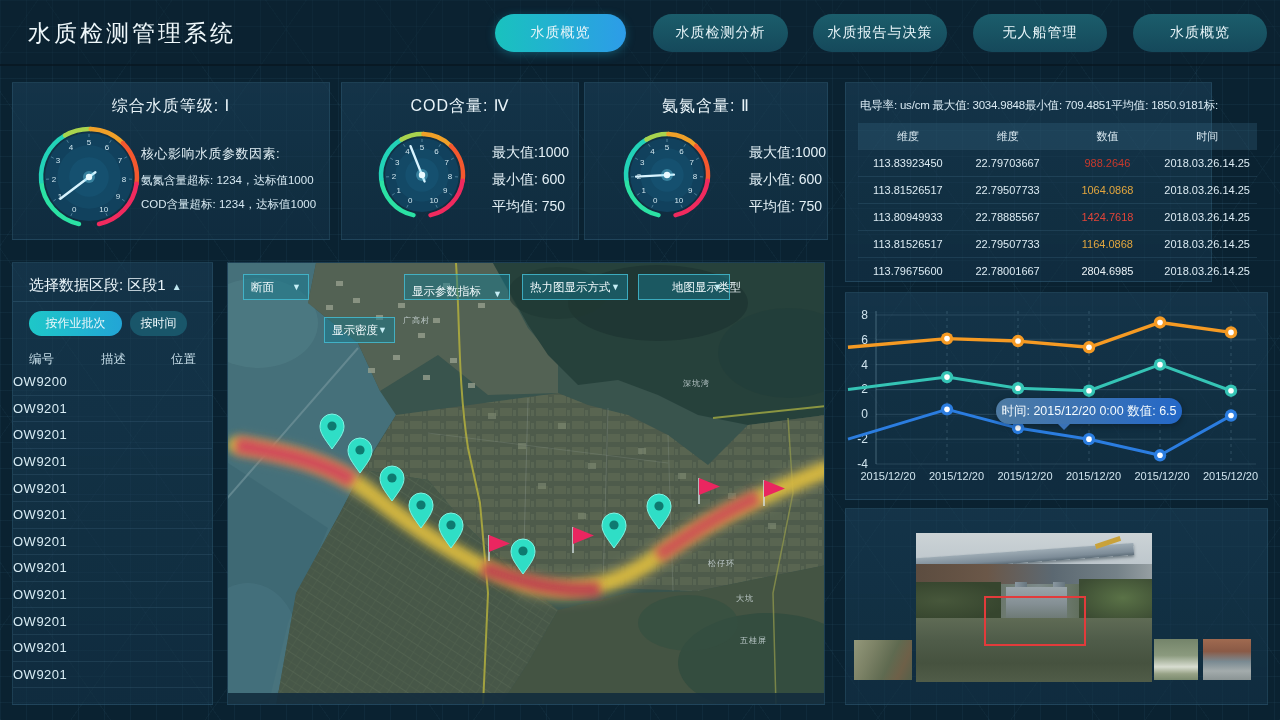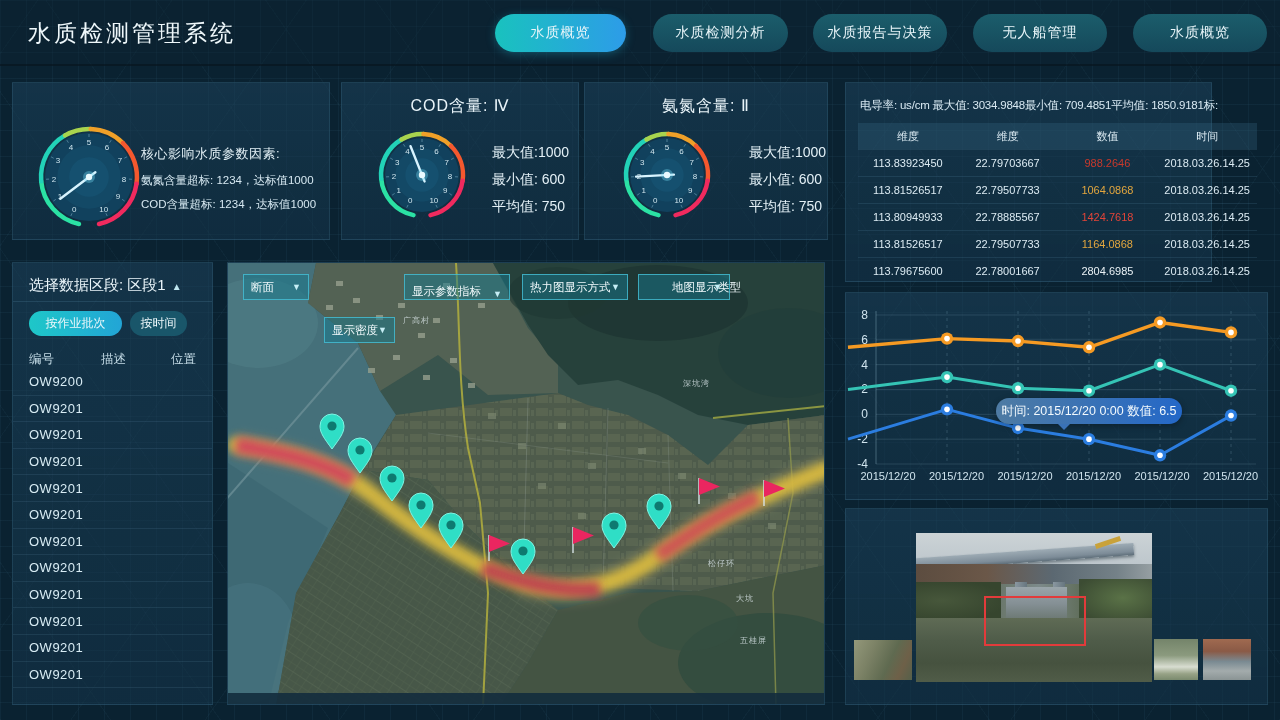--- a/index.html
+++ b/index.html
@@ -24,21 +24,21 @@
 .c-row.head{height:26px;background:rgba(58,106,136,.28);border-top:none;font-size:12px;color:#c9dfe9}
 .c-cell{width:25%;text-align:center;font-size:11px;color:#dcebf3}
 .sect-title{position:absolute;left:16px;top:13px;font-size:15px;color:#e9f4f9}
 .sect-arrow{font-size:10px;color:#bfe6ef;margin-left:6px}
 .sect-head-line{position:absolute;left:0;top:38px;width:100%;border-top:1px solid rgba(100,155,185,.2)}
 .sect-btn{position:absolute;top:48px;height:25px;border-radius:13px;display:flex;align-items:center;justify-content:center;font-size:12px;color:#ecf7fa;cursor:pointer}
 .sect-btn.active{background:linear-gradient(90deg,#1ec7c8,#22a5d6)}
 .sect-btn.plain{background:#19566a}
 .sect-cols{position:absolute;top:88px;left:0;width:100%;font-size:12.5px;color:#c5dce7}
 .sect-rows{position:absolute;top:106px;left:0;width:100%}
-.s-row{height:26.6px;border-bottom:1px solid rgba(120,170,200,.13);font-size:13px;color:#d8ecf4;display:flex;align-items:center;padding-left:16px;letter-spacing:.5px}
+.s-row{height:26.6px;border-bottom:1px solid rgba(120,170,200,.13);font-size:13px;color:#d8ecf4;display:flex;align-items:center;padding-left:0;letter-spacing:.5px}
 .map-filter{position:absolute;top:11px;height:26px;background:rgba(24,122,142,.5);border:1px solid rgba(72,198,220,.75);color:#f0f9fb;font-size:11.5px;display:flex;align-items:center;padding-left:7px;padding-right:14px;z-index:3;cursor:pointer;white-space:nowrap}
 .map-filter .tri{position:absolute;right:7px;font-size:9px;color:#c6eef5}
 .chart-tip{position:absolute;left:150px;top:105px;width:186px;height:26px;border-radius:13px;background:linear-gradient(90deg,#4e7ba3,#2468c8);display:flex;align-items:center;justify-content:center;font-size:12.5px;color:#f2f9fd;z-index:3;box-shadow:0 2px 6px rgba(0,0,0,.3)}
 .chart-tip::after{content:"";position:absolute;left:62px;bottom:-6px;border-left:6px solid transparent;border-right:6px solid transparent;border-top:6px solid #3a72b6}
 .photo{position:absolute;overflow:hidden}
 .photo-main{left:70px;top:24px;width:236px;height:149px}
 .pm-sky{position:absolute;left:0;top:0;width:100%;height:26%;background:linear-gradient(180deg,#ccd3d6,#bac4ca)}
 .pm-viaduct{position:absolute;left:-4%;top:12%;width:96%;height:8%;background:linear-gradient(180deg,#9dabb4,#7d8c98 70%,#5d6d78);transform:rotate(-4deg);box-shadow:0 2px 3px rgba(40,55,65,.5)}
 .pm-mid{position:absolute;left:0;top:21%;width:100%;height:37%;background:linear-gradient(90deg,#4a5740 0%,#55624a 18%,#6d7a70 38%,#7d8a8a 52%,#5d6b56 72%,#44523a 100%)}
 .pm-bridge{position:absolute;left:0;top:21%;width:100%;height:13%;background:linear-gradient(90deg,#5d4c40 0%,#6b5647 30%,#5a6771 58%,#76838b 85%,#9aa3a8 100%);opacity:.95}
@@ -62,20 +62,21 @@
   <nav id="nav">
       <div class="nav-btn active" style="left: 495px; width: 131px;">水质概览</div>
       <div class="nav-btn plain" style="left: 653px; width: 135px;">水质检测分析</div>
       <div class="nav-btn plain" style="left: 813px; width: 134px;">水质报告与决策</div>
       <div class="nav-btn plain" style="left: 973px; width: 134px;">无人船管理</div>
       <div class="nav-btn plain" style="left: 1133px; width: 134px;">水质概览</div>
     </nav>
 </header>
 
 <div class="panel" id="gp0" style="left:12px;top:82px;width:318px;height:158px">
+  <div class="g-title">综合水质等级: Ⅰ</div>
   <svg class="gauge-svg" id="gauge0" style="left:24px;top:42px" width="104" height="104">
       <circle cx="52" cy="52" r="44" fill="#11415d"></circle>
       <circle cx="52" cy="52" r="31.68" fill="#16506e" opacity="0.55"></circle>
       <circle cx="52" cy="52" r="19.8" fill="#1a5c7c" opacity="0.4"></circle>
       <path d="M42.0,99.0 A48,48 0 0 1 4.2,56.2" stroke="#2be2a4" stroke-width="4.5" fill="none" stroke-linecap="round"></path>
       <path d="M4.2,56.2 A48,48 0 0 1 28.0,10.4" stroke="#22d2b8" stroke-width="4.5" fill="none" stroke-linecap="round"></path>
       <path d="M28.0,10.4 A48,48 0 0 1 53.7,4.0" stroke="#a8d44e" stroke-width="4.5" fill="none" stroke-linecap="round"></path>
       <path d="M53.7,4.0 A48,48 0 0 1 85.9,18.1" stroke="#f0a028" stroke-width="4.5" fill="none" stroke-linecap="round"></path>
       <path d="M85.9,18.1 A48,48 0 0 1 99.5,58.7" stroke="#f4582e" stroke-width="4.5" fill="none" stroke-linecap="round"></path>
       <path d="M99.5,58.7 A48,48 0 0 1 62.0,99.0" stroke="#f02a5e" stroke-width="4.5" fill="none" stroke-linecap="round"></path>

